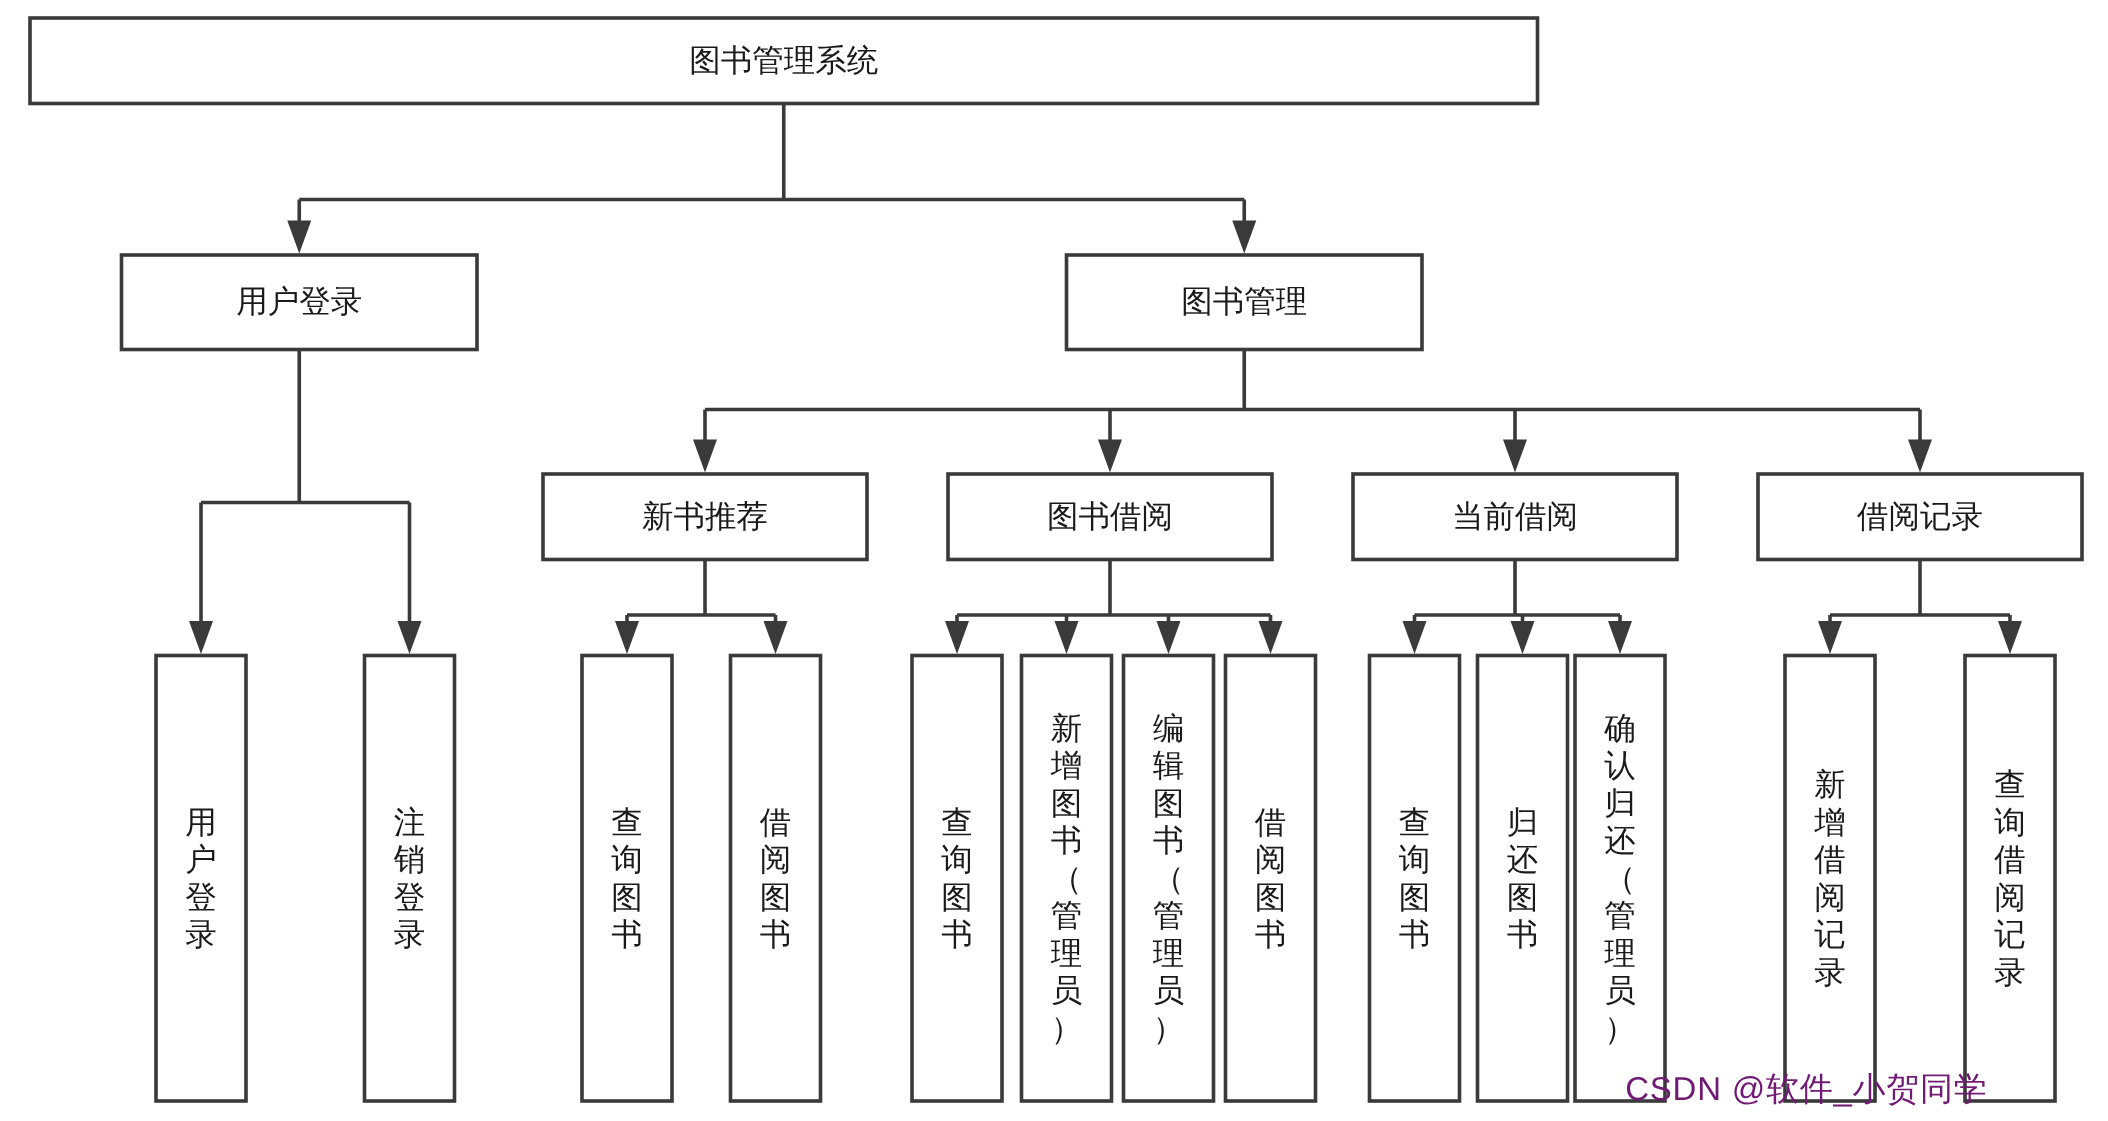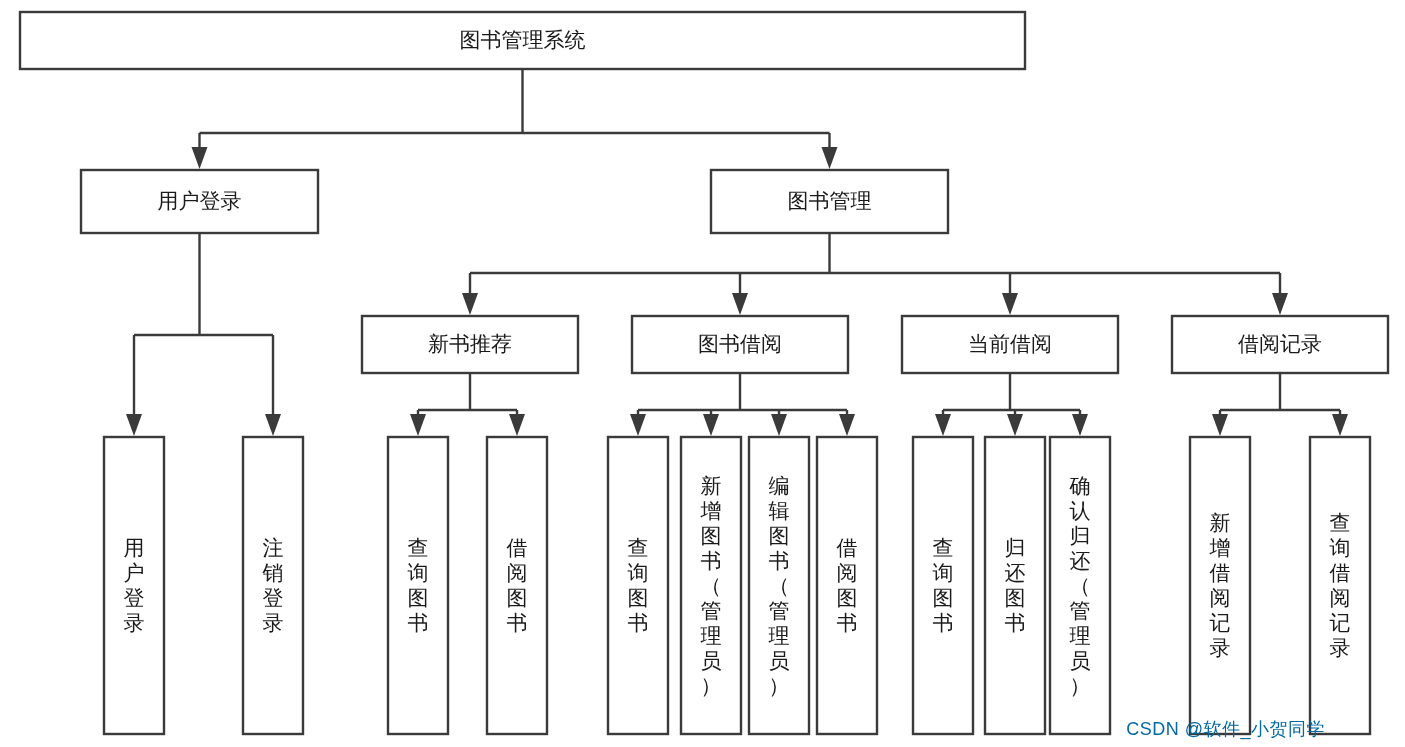--- a/index.html
+++ b/index.html
@@ -52,22 +52,22 @@
     font-family: "Liberation Sans", "DejaVu Sans", sans-serif;
     font-size: 21px;
     fill: #1a1a1a;
     text-anchor: middle;
   }
   .watermark {
     position: absolute;
     right: 10px;
     bottom: 6px;
     font-family: "Liberation Sans", "DejaVu Sans", sans-serif;
-    font-size: 18px;
-    color: #0369a1;
+    font-size: 22px;
+    color: #701a75;
     letter-spacing: 0.5px;
     white-space: nowrap;
     user-select: none;
   }
 </style>
 </head>
 <body>
 
 <div id="diagram-root">
   <svg id="flow" viewBox="0 0 1405 747">

